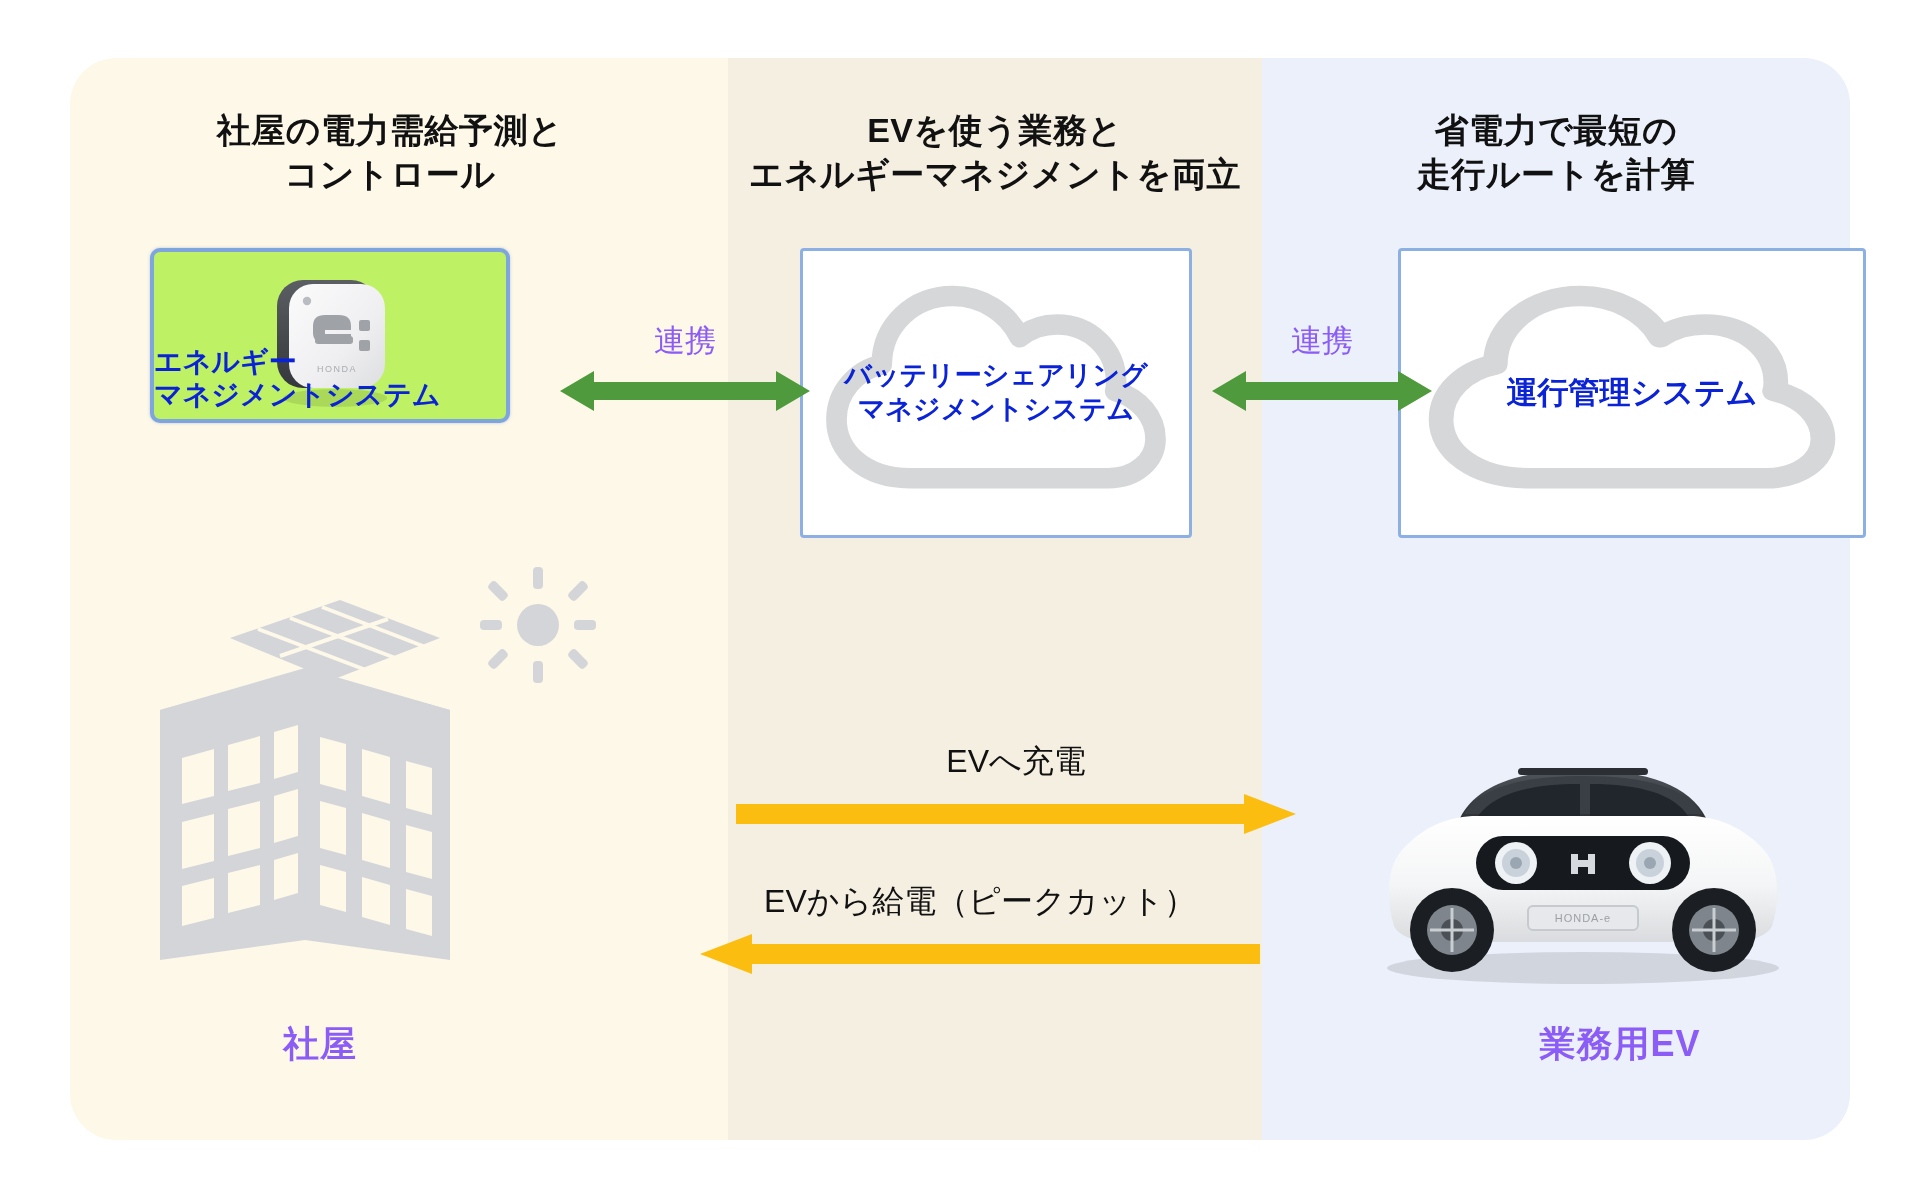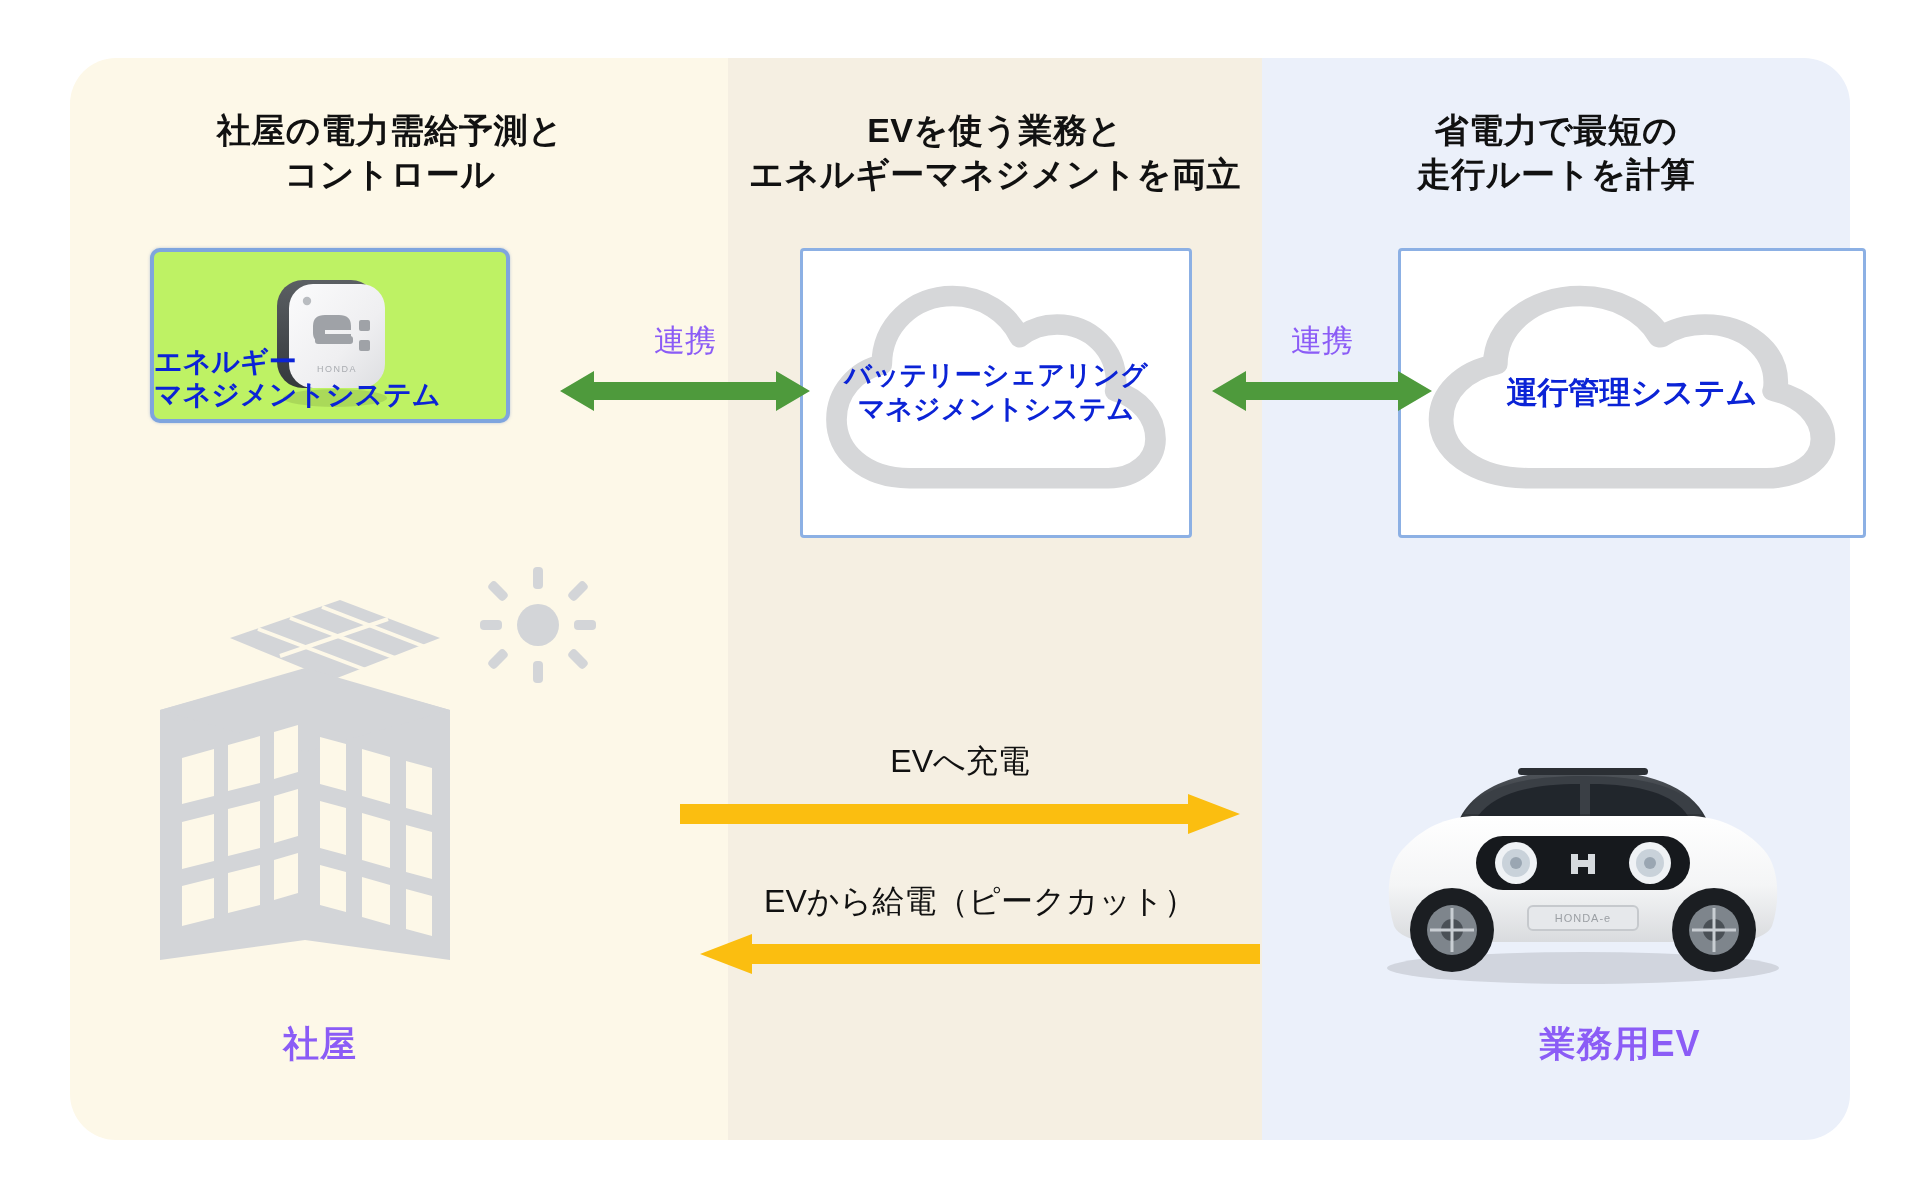--- a/index.html
+++ b/index.html
@@ -87,21 +87,21 @@
   
   .link-group { position: absolute; }
   #link-1 { left: 560px; top: 320px; width: 250px; }
   #link-2 { left: 1212px; top: 320px; width: 220px; }
   .link-label {
     text-align: center; font-size: 31px; color: #8b5cf6; margin-bottom: 6px;
   }
 
   
   .flow { position: absolute; }
-  #flow-charge   { left: 680px; top: 740px; width: 560px; }
+  #flow-charge   { left: 736px; top: 740px; width: 560px; }
   #flow-discharge{ left: 700px; top: 880px; width: 560px; }
   .flow-label { text-align: center; font-size: 32px; color: #111; margin-bottom: 10px; }
 
   
   #art-building { position: absolute; left: 140px; top: 560px; }
   #art-sun      { position: absolute; left: 478px; top: 565px; }
   #art-car      { position: absolute; left: 1368px; top: 740px; }
   .bottom-label {
     position: absolute; text-align: center; color: #8b5cf6;
     font-weight: bold; font-size: 36px; letter-spacing: 1px;

